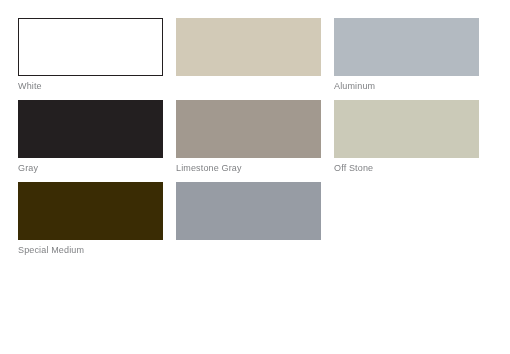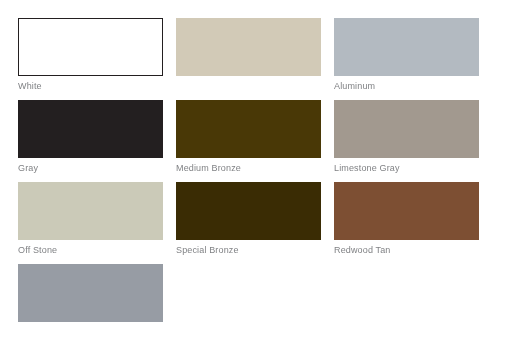--- a/index.html
+++ b/index.html
@@ -76,38 +76,30 @@
     </div>
     <div class="swatch-cell">
       <div class="swatch-chip" style="background: rgb(179, 186, 193);"></div>
       <div class="swatch-label">Aluminum</div>
     </div>
     <div class="swatch-cell">
       <div class="swatch-chip" style="background: rgb(35, 31, 32);"></div>
       <div class="swatch-label">Gray</div>
     </div>
     <div class="swatch-cell">
-      <div class="swatch-chip" style="background: rgb(73, 56, 6);"></div>
-      <div class="swatch-label">Medium Bronze</div>
-    </div>
-    <div class="swatch-cell">
       <div class="swatch-chip" style="background: rgb(162, 153, 143);"></div>
       <div class="swatch-label">Limestone Gray</div>
     </div>
     <div class="swatch-cell">
       <div class="swatch-chip" style="background: rgb(203, 202, 184);"></div>
       <div class="swatch-label">Off Stone</div>
     </div>
     <div class="swatch-cell">
       <div class="swatch-chip" style="background: rgb(58, 44, 4);"></div>
-      <div class="swatch-label">Special Bronze</div>
-    </div>
-    <div class="swatch-cell">
-      <div class="swatch-chip" style="background: rgb(125, 79, 51);"></div>
-      <div class="swatch-label">Redwood Tan</div>
+      <div class="swatch-label">Special Medium</div>
     </div>
     <div class="swatch-cell">
       <div class="swatch-chip" style="background: rgb(151, 156, 164);"></div>
     </div>
     <div class="swatch-cell is-empty">
       <div class="swatch-chip"></div>
       <div class="swatch-label"></div>
     </div>
   </div>
 

